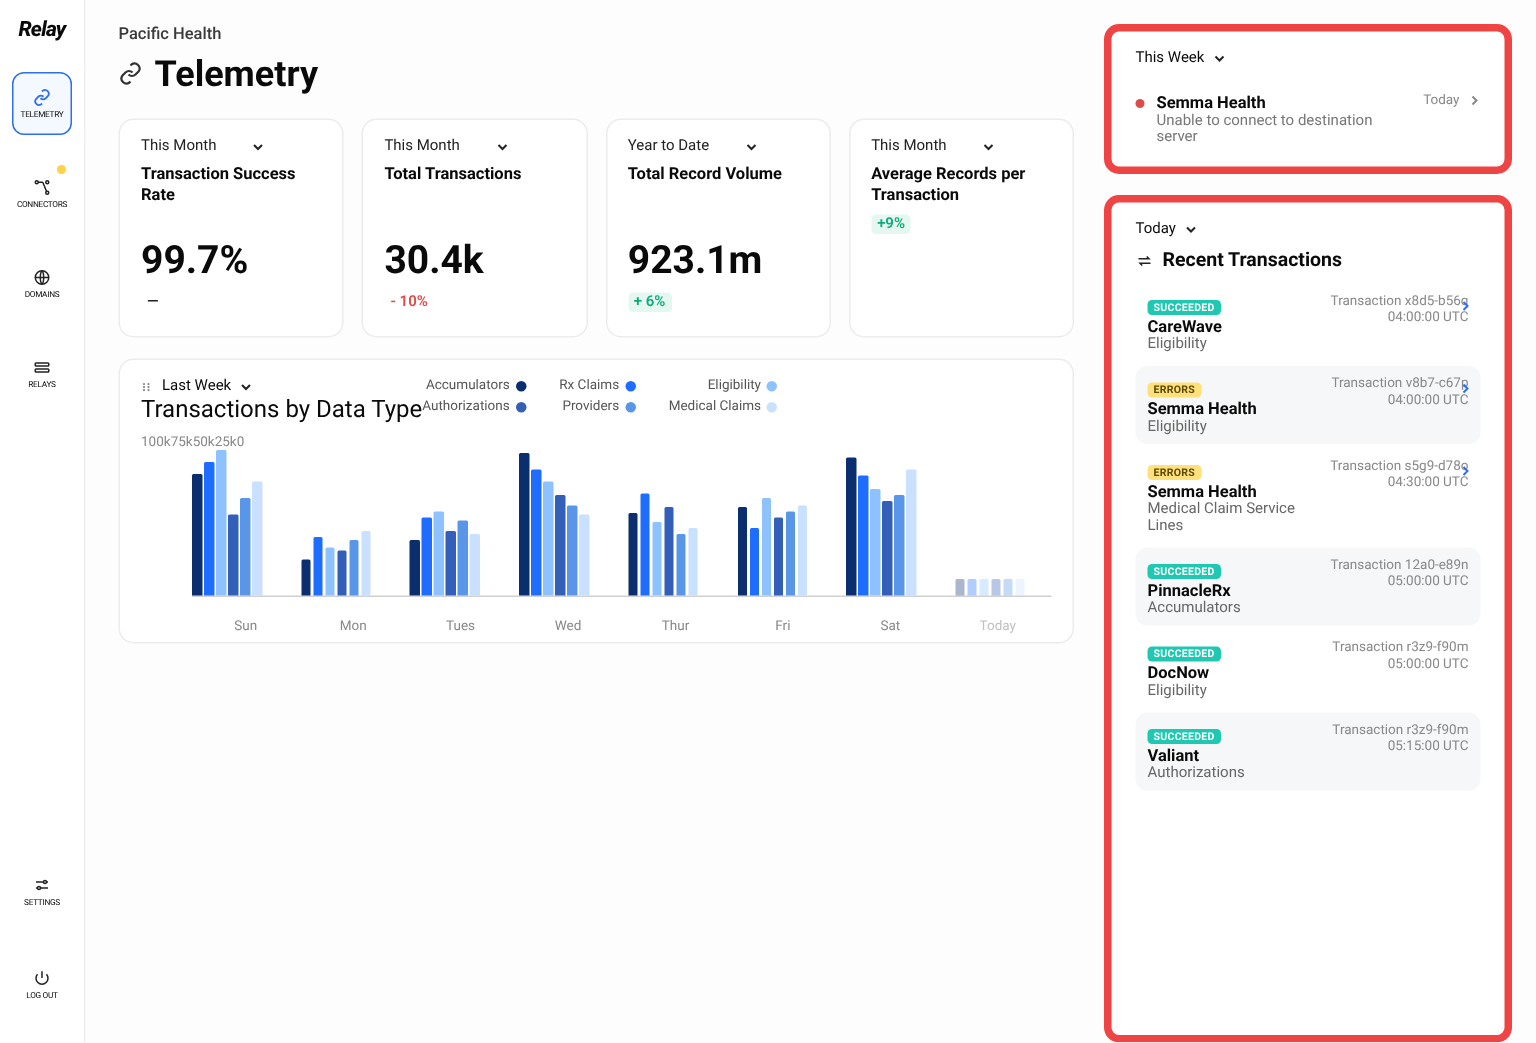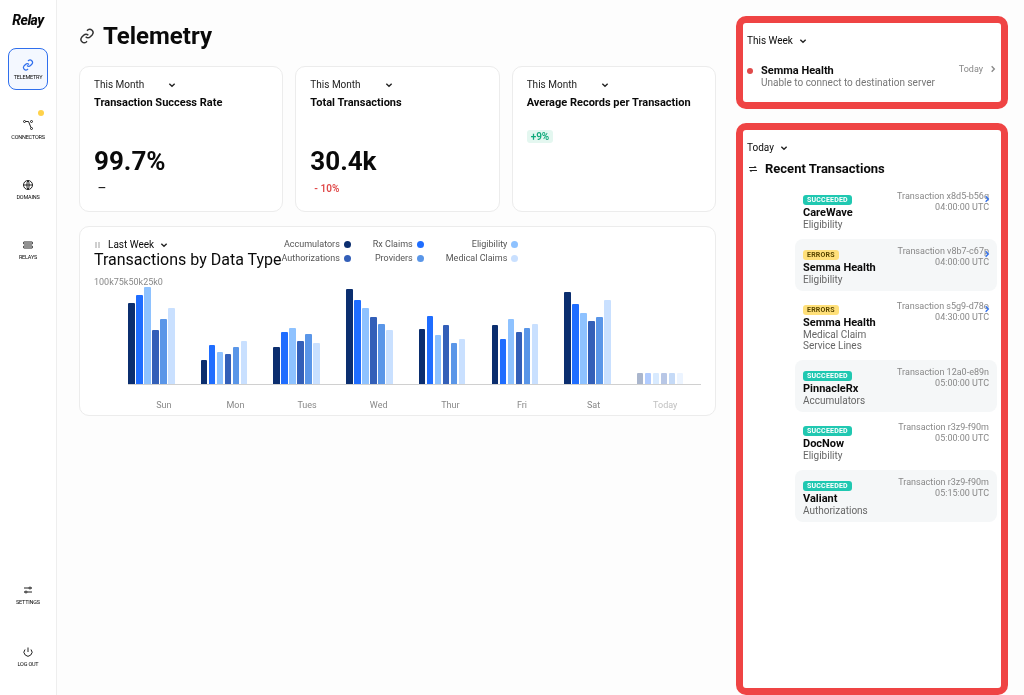--- a/index.html
+++ b/index.html
@@ -47,21 +47,21 @@
     .chart-body { position: relative; height: 130px; margin-top: 8px; padding-left: 34px; }
     .y-ticks { position: absolute; left: 0; top: 0; height: 108px; width: 30px; display: flex; justify-content: space-between; font-size: 9px; color: #888; text-align: right; }
     .plot { position: relative; height: 108px; border-bottom: 1px solid #d0d0d0; display: flex; align-items: flex-end; gap: 1.5%; }
     .bars-day { display: flex; align-items: flex-end; gap: 1.5px; flex: 1; }
     .bar { width: 6.5px; border-radius: 1px 1px 0 0; }
     .x-ticks { display: flex; margin-top: 15px; font-size: 9px; color: #888; }
     .x-ticks span { flex: 1; text-align: center; }
     
     
     .rightcol { width: 288px; padding: 16px 16px 0 0; display: flex; flex-direction: column; gap: 14px; overflow: hidden; }
-    .panel { background: #fff; border: 7px solid #ef4444; border-radius: 10px; padding: 12px 4px; }
+    .panel { background: #fff; border: 5px solid #ef4444; border-radius: 10px; padding: 12px 16px; }
     .panel-range { font-size: 10px; display: flex; align-items: center; gap: 6px; margin-bottom: 8px; }
     .panel-header { display: flex; align-items: center; justify-content: space-between; }
     .panel-title { font-size: 13px; font-weight: 700; display: flex; align-items: center; gap: 6px; }
     .mark-read { font-size: 10px; color: #2f6fed; border: 1px solid #d6e4ff; background:#f4f8ff; border-radius: 6px; padding: 4px 8px; cursor: pointer; }
     .alert-item { display: flex; align-items: flex-start; gap: 8px; padding: 10px 0 2px; }
     .alert-dot { width: 6px; height: 6px; border-radius: 50%; background: #e04a4a; margin-top: 4px; }
     .alert-body { flex: 1; }
     .alert-name { font-size: 11px; font-weight: 700; }
     .alert-msg { font-size: 10px; color: #777; }
     .alert-right { font-size: 9px; color: #888; display:flex; align-items:center; gap:6px;}
@@ -145,20 +145,21 @@
             <path d="M6 7a8 8 0 1 0 12 0"></path>
           </svg>
       </span>
       <span class="nav-label">LOG OUT</span>
     </div>
   </div>
 </div>
 
 <div class="main">
   <div class="content">
+    <div class="crumb">Pacific Health</div>
     <div class="page-title">
       <span>
         <svg width="16" height="16" viewBox="0 0 24 24" fill="none" stroke="#333" stroke-width="2.2">
             <path d="M10 13a5 5 0 0 0 7 0l3-3a5 5 0 0 0-7-7l-1 1"></path>
             <path d="M14 11a5 5 0 0 0-7 0l-3 3a5 5 0 0 0 7 7l1-1"></path>
           </svg>
       </span>
       <h1>Telemetry</h1>
     </div>
 
@@ -168,20 +169,26 @@
             <svg class="chev-down" viewBox="0 0 12 12" fill="none" stroke="#222" stroke-width="2">
               <path d="M2 4l4 4 4-4"></path>
             </svg>
           </div><div class="kpi-title">Transaction Success Rate</div><div class="kpi-value">99.7%</div><span class="kpi-delta delta-dash">—</span></div>
         <div class="kpi-card"><div class="kpi-range">
             <span>This Month</span>
             <svg class="chev-down" viewBox="0 0 12 12" fill="none" stroke="#222" stroke-width="2">
               <path d="M2 4l4 4 4-4"></path>
             </svg>
           </div><div class="kpi-title">Total Transactions</div><div class="kpi-value">30.4k</div><span class="kpi-delta delta-neg">- 10%</span></div>
+        <div class="kpi-card"><div class="kpi-range">
+            <span>Year to Date</span>
+            <svg class="chev-down" viewBox="0 0 12 12" fill="none" stroke="#222" stroke-width="2">
+              <path d="M2 4l4 4 4-4"></path>
+            </svg>
+          </div><div class="kpi-title">Total Record Volume</div><div class="kpi-value">923.1m</div><span class="kpi-delta delta-pos">+ 6%</span></div>
         <div class="kpi-card"><div class="kpi-range">
             <span>This Month</span>
             <svg class="chev-down" viewBox="0 0 12 12" fill="none" stroke="#222" stroke-width="2">
               <path d="M2 4l4 4 4-4"></path>
             </svg>
           </div><div class="kpi-title">Average Records per Transaction</div><span class="kpi-delta delta-pos">+9%</span></div>
       </div>
 
     <div class="chart-card">
       <div class="chart-head">
@@ -351,21 +358,21 @@
           </svg>
       </div>
       <div class="panel-title">
         <span>
           <svg width="12" height="12" viewBox="0 0 24 24" fill="none" stroke="#222" stroke-width="2">
               <path d="M4 9h14l-3-3M20 15H6l3 3"></path>
             </svg>
         </span>
         <span>Recent Transactions</span>
       </div>
-      <div class="tx-list" id="tx-list" style="margin-top:8px;margin-left:48px;">
+      <div class="tx-list" id="tx-list" style="margin-top:8px;">
           <div class="tx-item">
             <div class="tx-main"><span class="tx-badge ok">SUCCEEDED</span><div class="tx-name">CareWave</div><div class="tx-type">Eligibility</div></div>
             <div class="tx-right">
               <span>Transaction x8d5-b56q</span>
               <span>04:00:00 UTC</span>
               <span class="chev">
                 <svg width="8" height="8" viewBox="0 0 12 12" fill="none" stroke="#2f6fed" stroke-width="2">
                   <path d="M4 2l4 4-4 4"></path>
                 </svg>
               </span>

